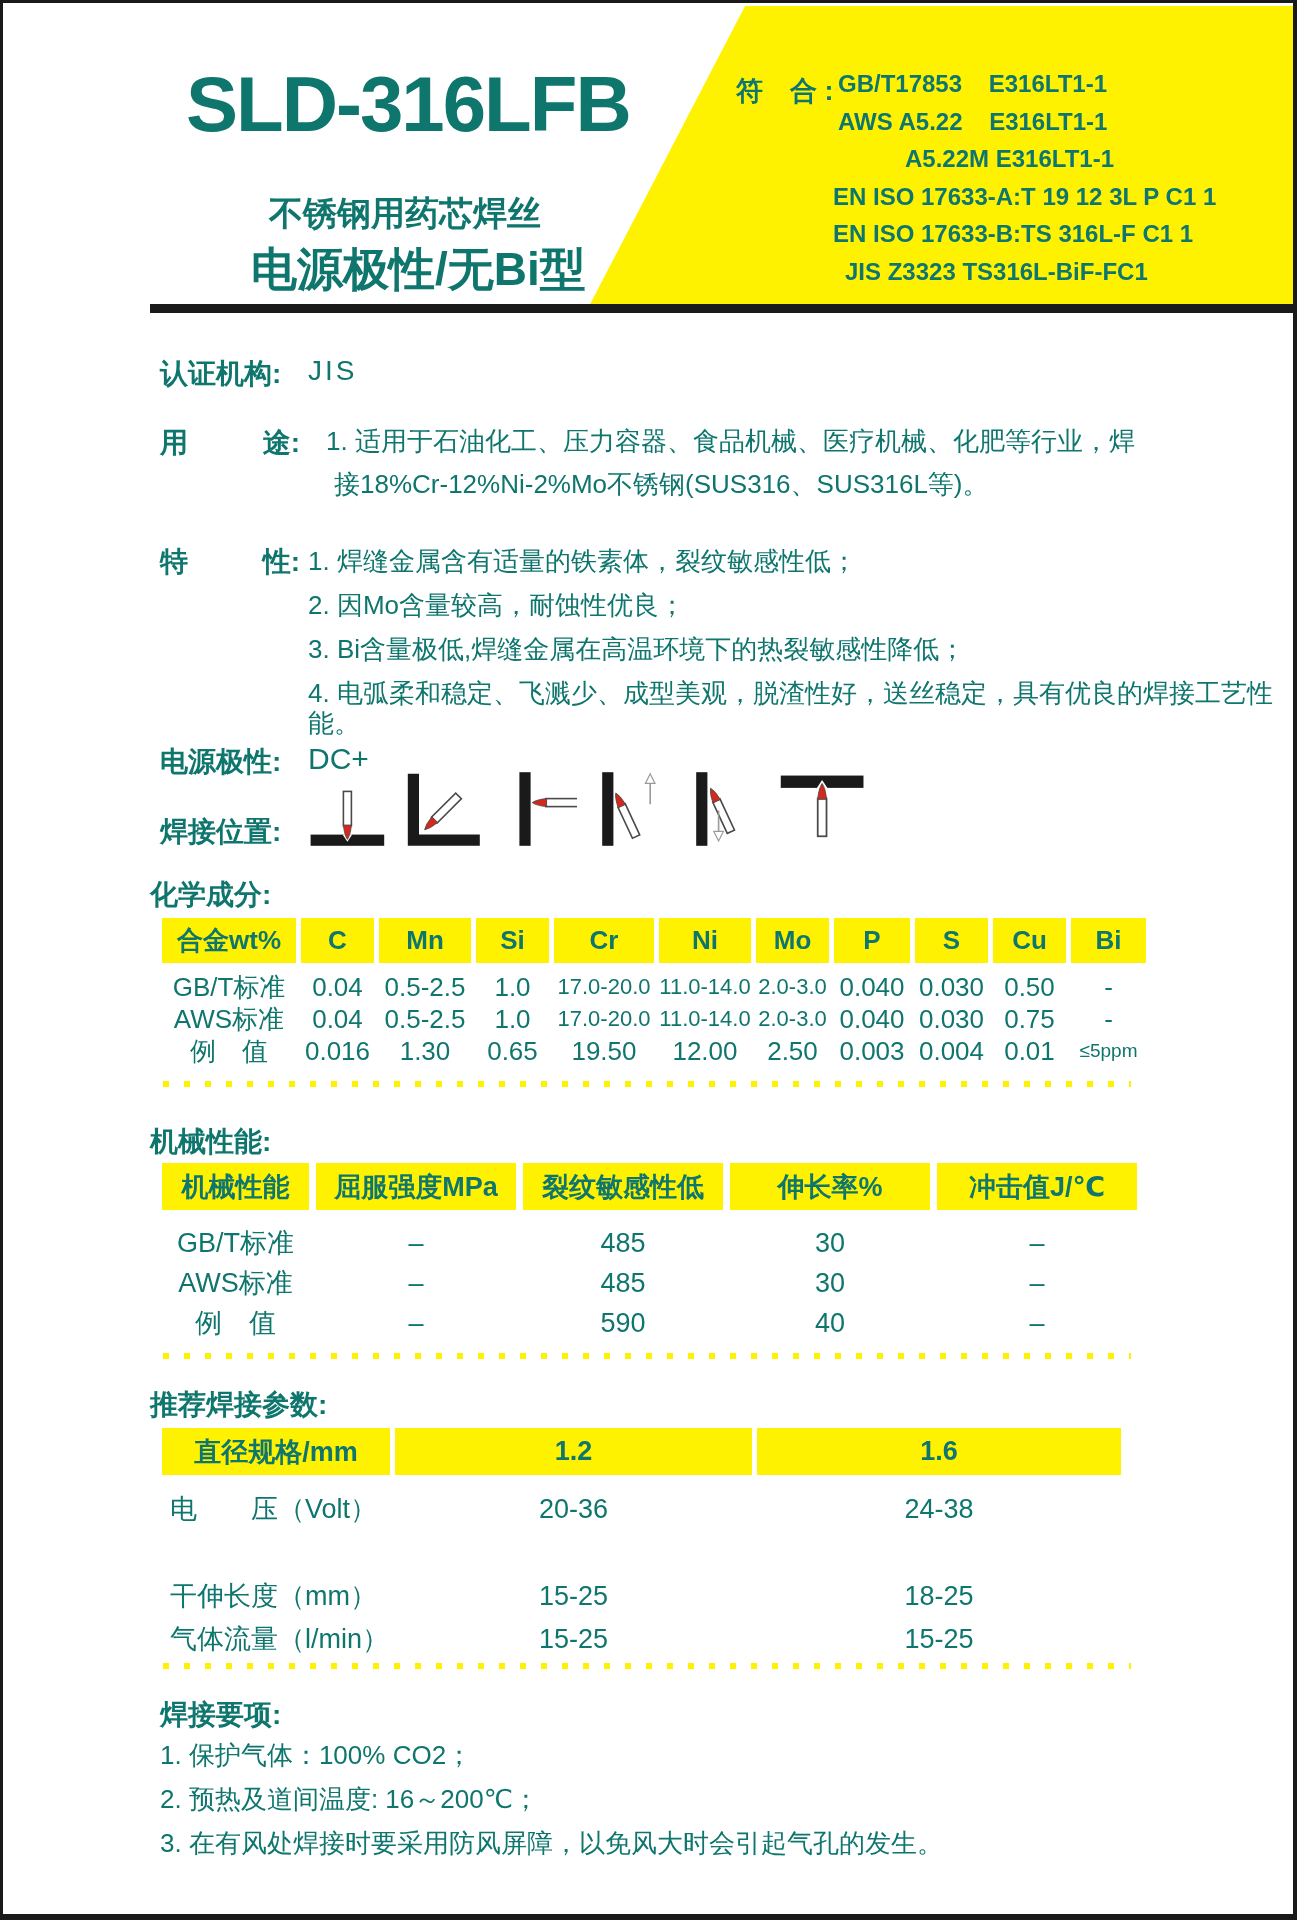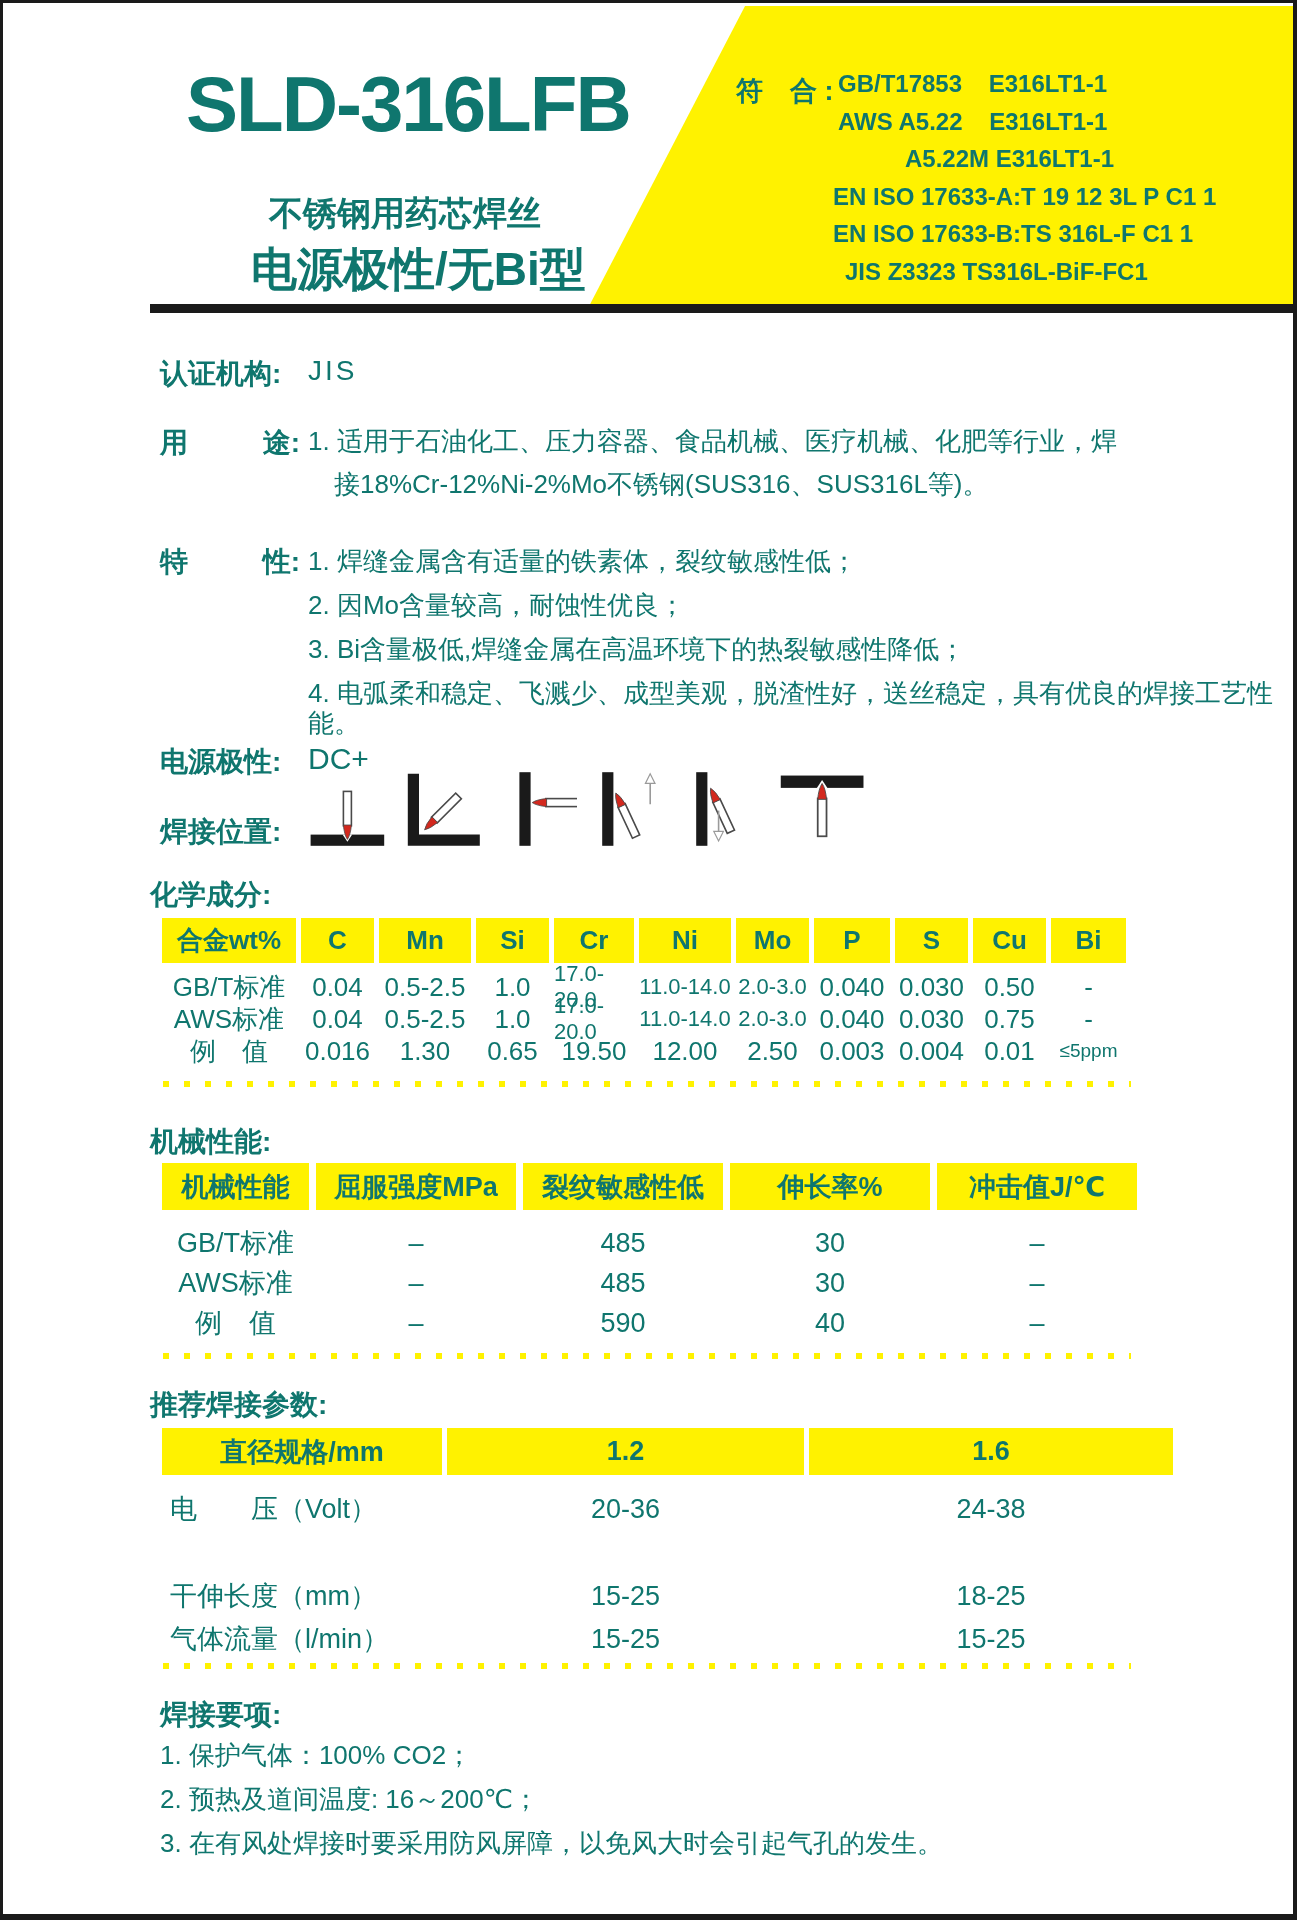--- a/index.html
+++ b/index.html
@@ -40,35 +40,35 @@
 
   
   .trow{display:flex;gap:5px;left:159px;}
   .cell{display:flex;align-items:center;justify-content:center;}
   .hcell{background:#FFF200;font-weight:700;}
   .dots{height:6px;background:repeating-linear-gradient(90deg,#FFF200 0 6px,transparent 6px 21px);left:160px;width:968px;}
 
   
   .chem-h .cell{height:45px;font-size:26px;}
   .chem-r .cell{height:32px;font-size:26px;}
-  .cc0{width:134px;}.cc1{width:73px;}.cc2{width:92px;}.cc3{width:73px;}.cc4{width:80px;}
+  .cc0{width:134px;}.cc1{width:73px;}.cc2{width:92px;}.cc3{width:73px;}.cc4{width:100px;}
   .cc5{width:92px;}.cc6{width:73px;}.cc7{width:76px;}.cc8{width:73px;}.cc9{width:73px;}.cc10{width:75px;}
   .sm{font-size:22px !important;}
   .xs{font-size:19px !important;}
 
   
   .mech-h .cell{height:47px;font-size:27px;}
   .mech-r .cell{height:36px;font-size:27px;}
   .mech-row{gap:7px;}
   .mc0{width:147px;text-align:center;}.mc1{width:200px;}.mc2{width:200px;}.mc3{width:200px;}.mc4{width:200px;}
 
   
   .par-h .cell{height:47px;font-size:27px;}
   .par-r .cell{height:38px;font-size:27px;}
-  .pc0{width:280px;}.pc1{width:357px;}.pc2{width:364px;}
+  .pc0{width:228px;}.pc1{width:357px;}.pc2{width:364px;}
   .par-r .pc0{justify-content:flex-start;padding-left:8px;box-sizing:border-box;}
 </style>
 </head>
 <body>
 
 <div class="page">
 
   <div class="abs banner"></div>
   <div class="abs title">SLD-316LFB</div>
   <div class="abs sub1">不锈钢用药芯焊丝</div>
@@ -84,21 +84,21 @@
   </div>
   <div class="abs black-bar"></div>
 
   <div class="abs sec-label" style="left:157px;top:352px;">认证机构:</div>
   <div class="abs value" style="left:305px;top:352px;letter-spacing:3px;">JIS</div>
 
   <div class="abs dual-label" style="left:157px;top:421px;">
     <span>用</span>
       <span>途:</span>
   </div>
-  <div class="abs body-text" style="left:305px;top:423px;">1. 适用于石油化工、压力容器、食品机械、医疗机械、化肥等行业，焊</div>
+  <div class="abs body-text" style="left:323px;top:423px;">1. 适用于石油化工、压力容器、食品机械、医疗机械、化肥等行业，焊</div>
   <div class="abs body-text" style="left:331px;top:466px;">接18%Cr-12%Ni-2%Mo不锈钢(SUS316、SUS316L等)。</div>
 
   <div class="abs dual-label" style="left:157px;top:540px;">
     <span>特</span>
       <span>性:</span>
   </div>
   <div class="abs body-text" style="left:305px;top:543px;">1. 焊缝金属含有适量的铁素体，裂纹敏感性低；</div>
   <div class="abs body-text" style="left:305px;top:587px;">2. 因Mo含量较高，耐蚀性优良；</div>
   <div class="abs body-text" style="left:305px;top:631px;">3. Bi含量极低,焊缝金属在高温环境下的热裂敏感性降低；</div>
   <div class="abs body-text" style="left:305px;top:675px;">4. 电弧柔和稳定、飞溅少、成型美观，脱渣性好，送丝稳定，具有优良的焊接工艺性能。</div>

